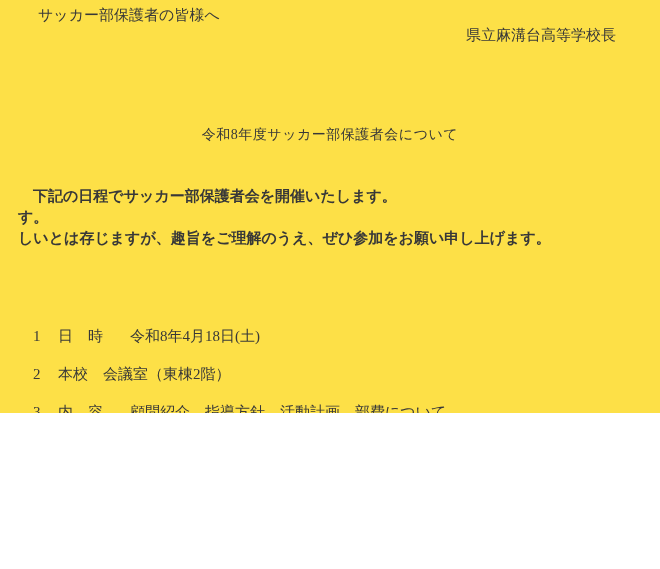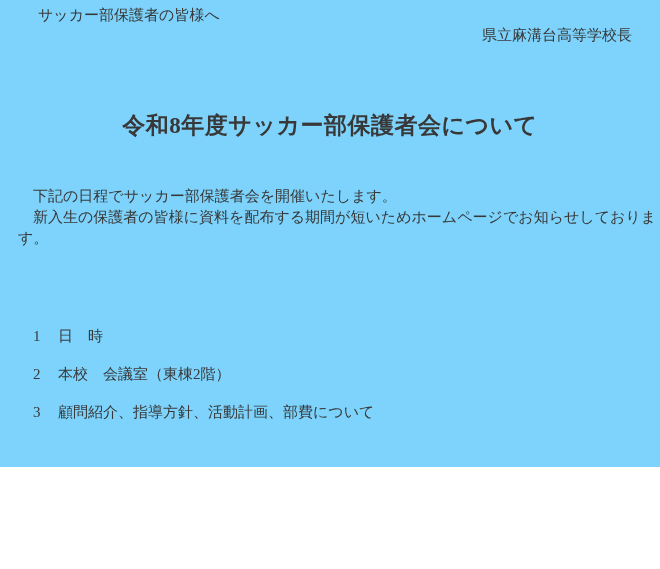--- a/index.html
+++ b/index.html
@@ -3,63 +3,64 @@
 <meta charset="utf-8">
 <style>
   html, body {
     margin: 0;
     padding: 0;
     background: #ffffff;
   }
   .page {
     position: relative;
     width: 660px;
-    height: 467px;
-    background: #7dd3fc;
+    height: 413px;
+    background: #fde047;
     font-family: "Liberation Serif", "DejaVu Serif", serif;
     color: #383838;
     font-size: 15px;
     overflow: hidden;
   }
   .addressee {
     position: absolute;
     left: 38px;
     top: 5px;
     line-height: 21px;
     white-space: nowrap;
   }
   .sender {
     position: absolute;
-    right: 28px;
+    right: 44px;
     top: 25px;
     line-height: 21px;
     white-space: nowrap;
   }
   .title {
     position: absolute;
     left: 0;
     right: 0;
     top: 108px;
-    margin: 4px;
+    margin: 13px;
     text-align: center;
-    font-size: 23px;
-    font-weight: bold;
+    font-size: 14px;
+    font-weight: normal;
     letter-spacing: 0.5px;
     line-height: 28px;
     white-space: nowrap;
   }
   .body-text {
     position: absolute;
     left: 18px;
     top: 186px;
     width: 634px;
     line-height: 21px;
   }
   .pline {
     white-space: nowrap;
+    font-weight: bold;
   }
   .indent {
     text-indent: 15px;
   }
   .items {
     position: absolute;
     left: 33px;
     top: 326px;
     line-height: 21px;
   }
@@ -109,35 +110,37 @@
 <div class="page">
 
   <div class="addressee">サッカー部保護者の皆様へ</div>
 
   <div class="sender">県立麻溝台高等学校長</div>
 
   <h1 class="title">令和8年度サッカー部保護者会について</h1>
 
   <div class="body-text">
     <div class="pline indent">下記の日程でサッカー部保護者会を開催いたします。</div>
-    <div class="pline indent">新入生の保護者の皆様に資料を配布する期間が短いためホームページでお知らせしておりま</div>
     <div class="pline">す。</div>
+    <div class="pline">しいとは存じますが、趣旨をご理解のうえ、ぜひ参加をお願い申し上げます。</div>
   </div>
 
   <div class="items">
     <div class="item">
       <span class="item-num">1</span>
       <span class="item-label">日　時</span>
+      <span class="item-text">令和8年4月18日(土)</span>
     </div>
     <div class="item">
       <span class="item-num">2</span>
       <span class="item-text">本校　会議室（東棟2階）</span>
     </div>
     <div class="item">
       <span class="item-num">3</span>
+      <span class="item-label">内　容</span>
       <span class="item-text">顧問紹介、指導方針、活動計画、部費について</span>
     </div>
   </div>
 
   <div class="contact-box">
     <svg class="paren" viewBox="0 0 14 84" xmlns="http://www.w3.org/2000/svg">
       <path d="M11.5 1.5 C 3.5 18, 3.5 66, 11.5 82.5" stroke="#444444" stroke-width="1.4" fill="none"></path>
     </svg>
     <svg class="paren" viewBox="0 0 14 84" xmlns="http://www.w3.org/2000/svg">
       <path d="M2.5 1.5 C 10.5 18, 10.5 66, 2.5 82.5" stroke="#444444" stroke-width="1.4" fill="none"></path>

